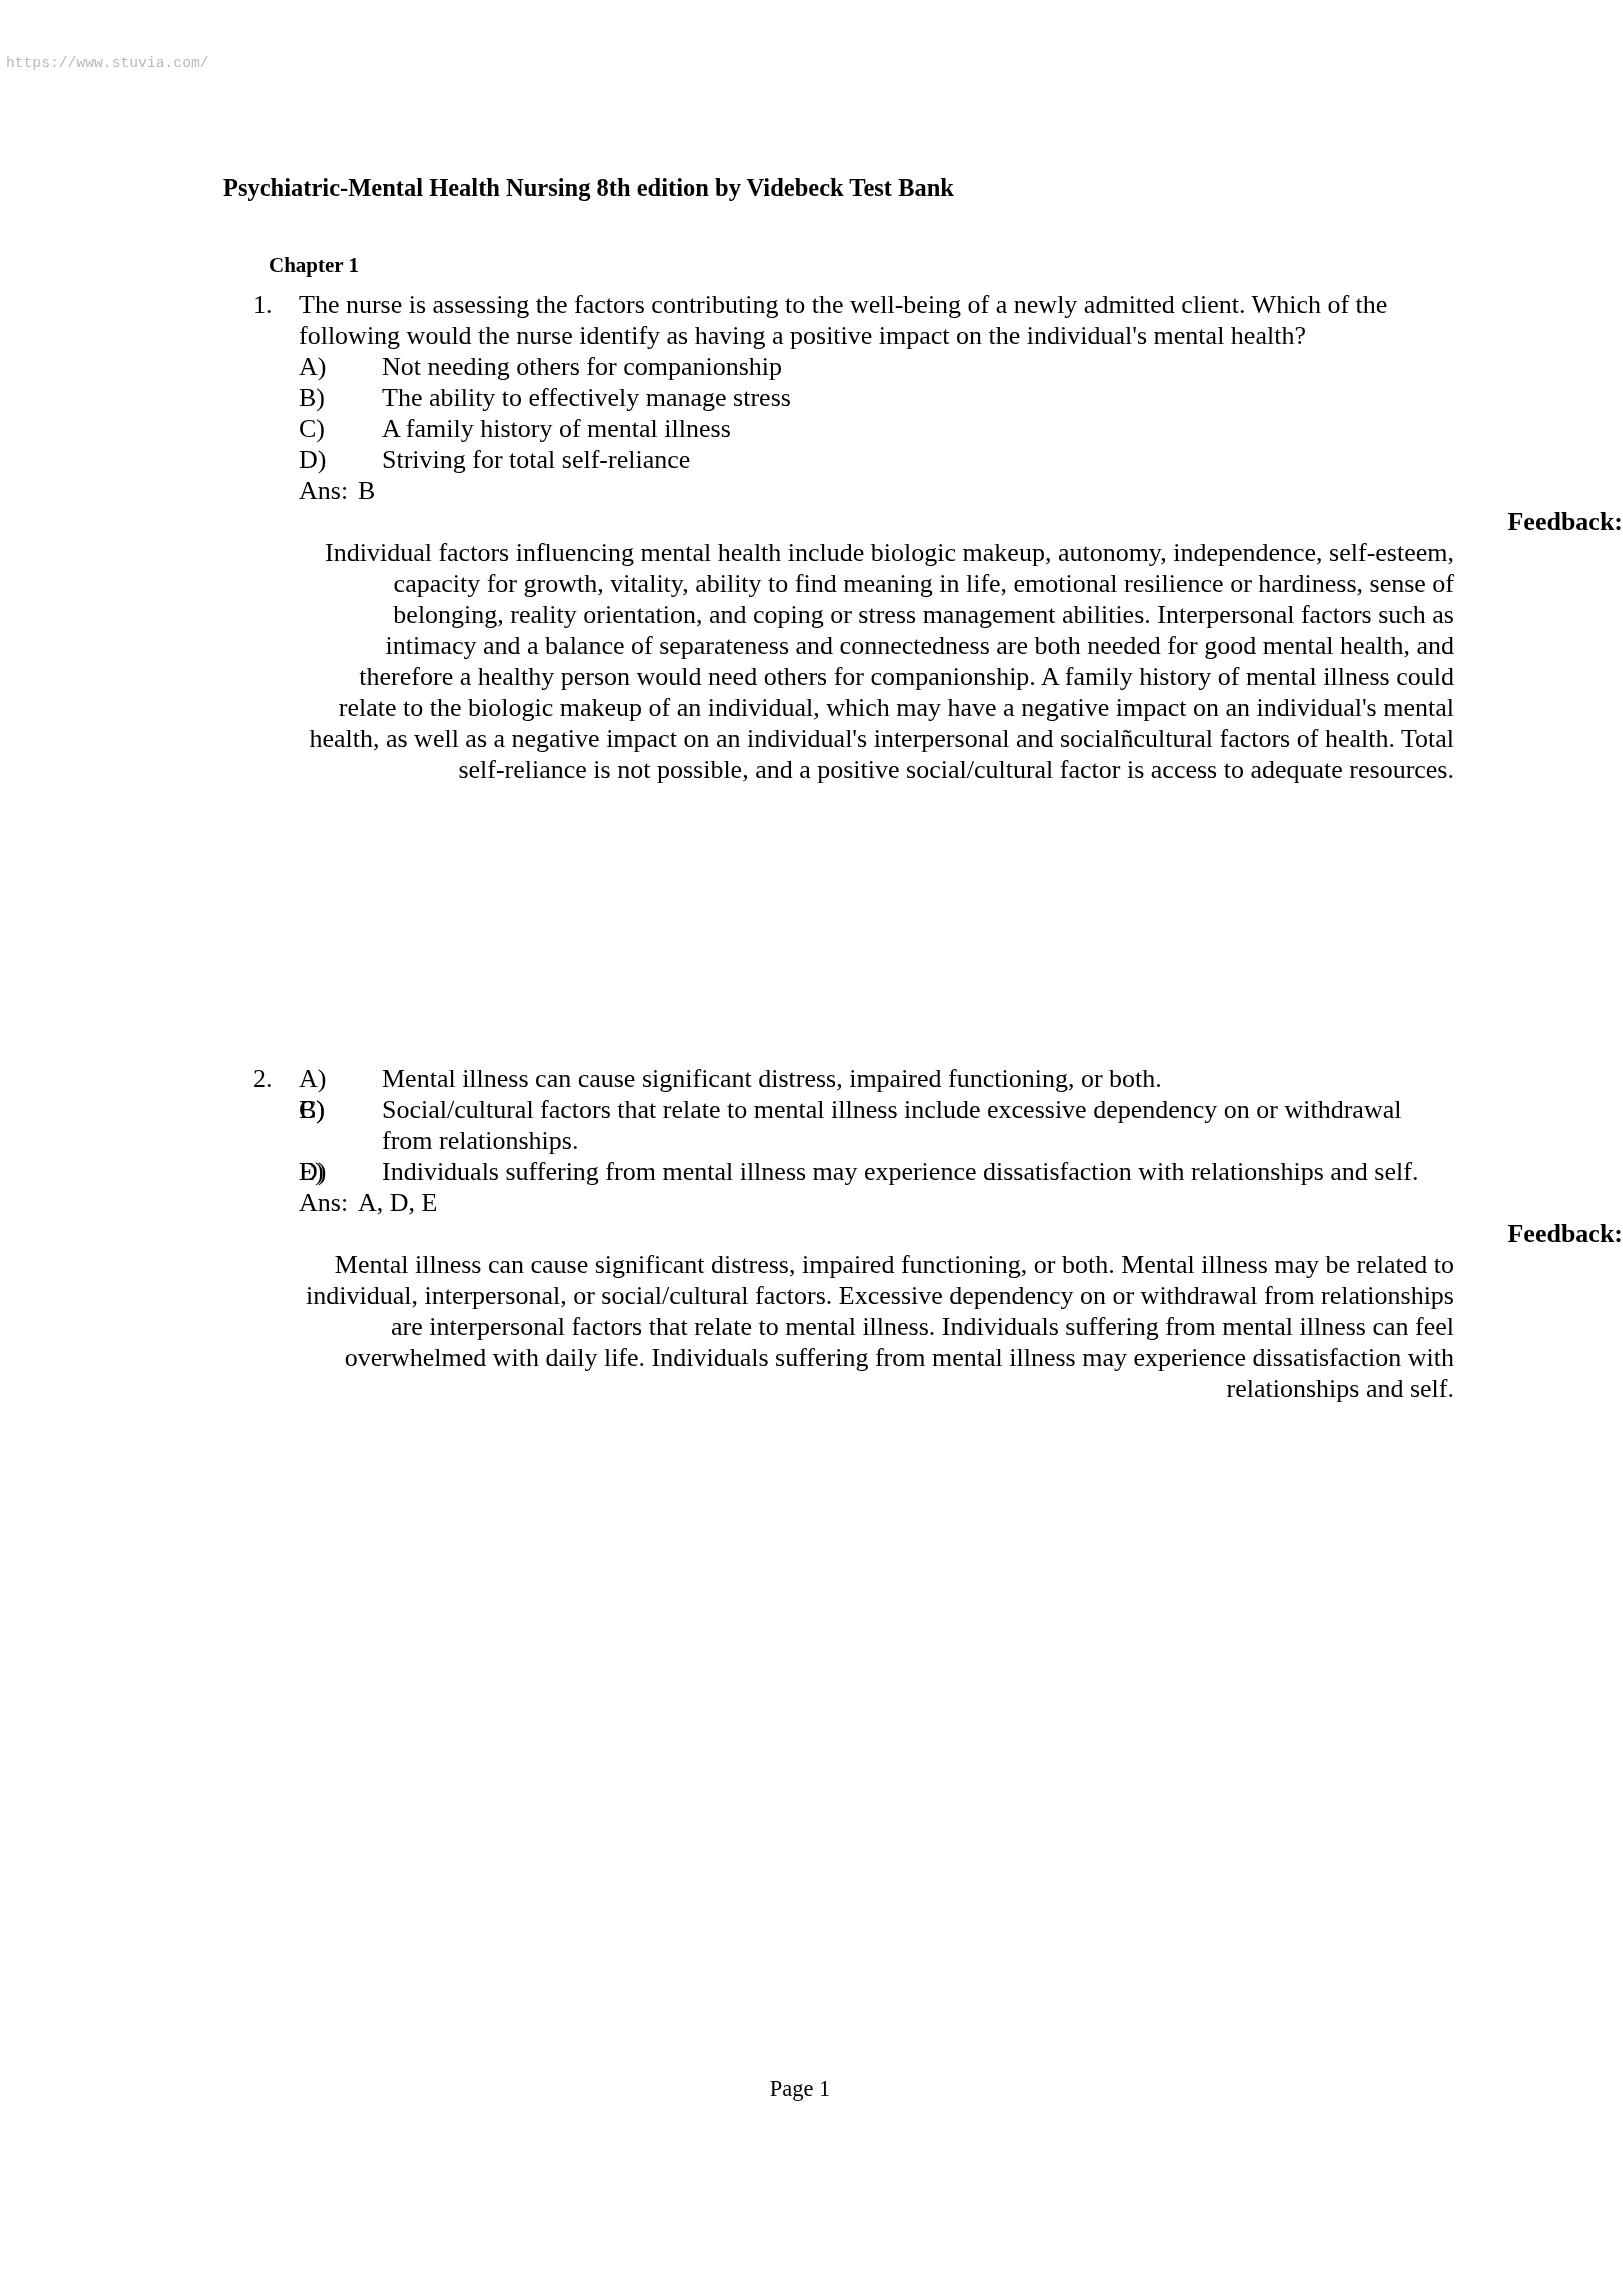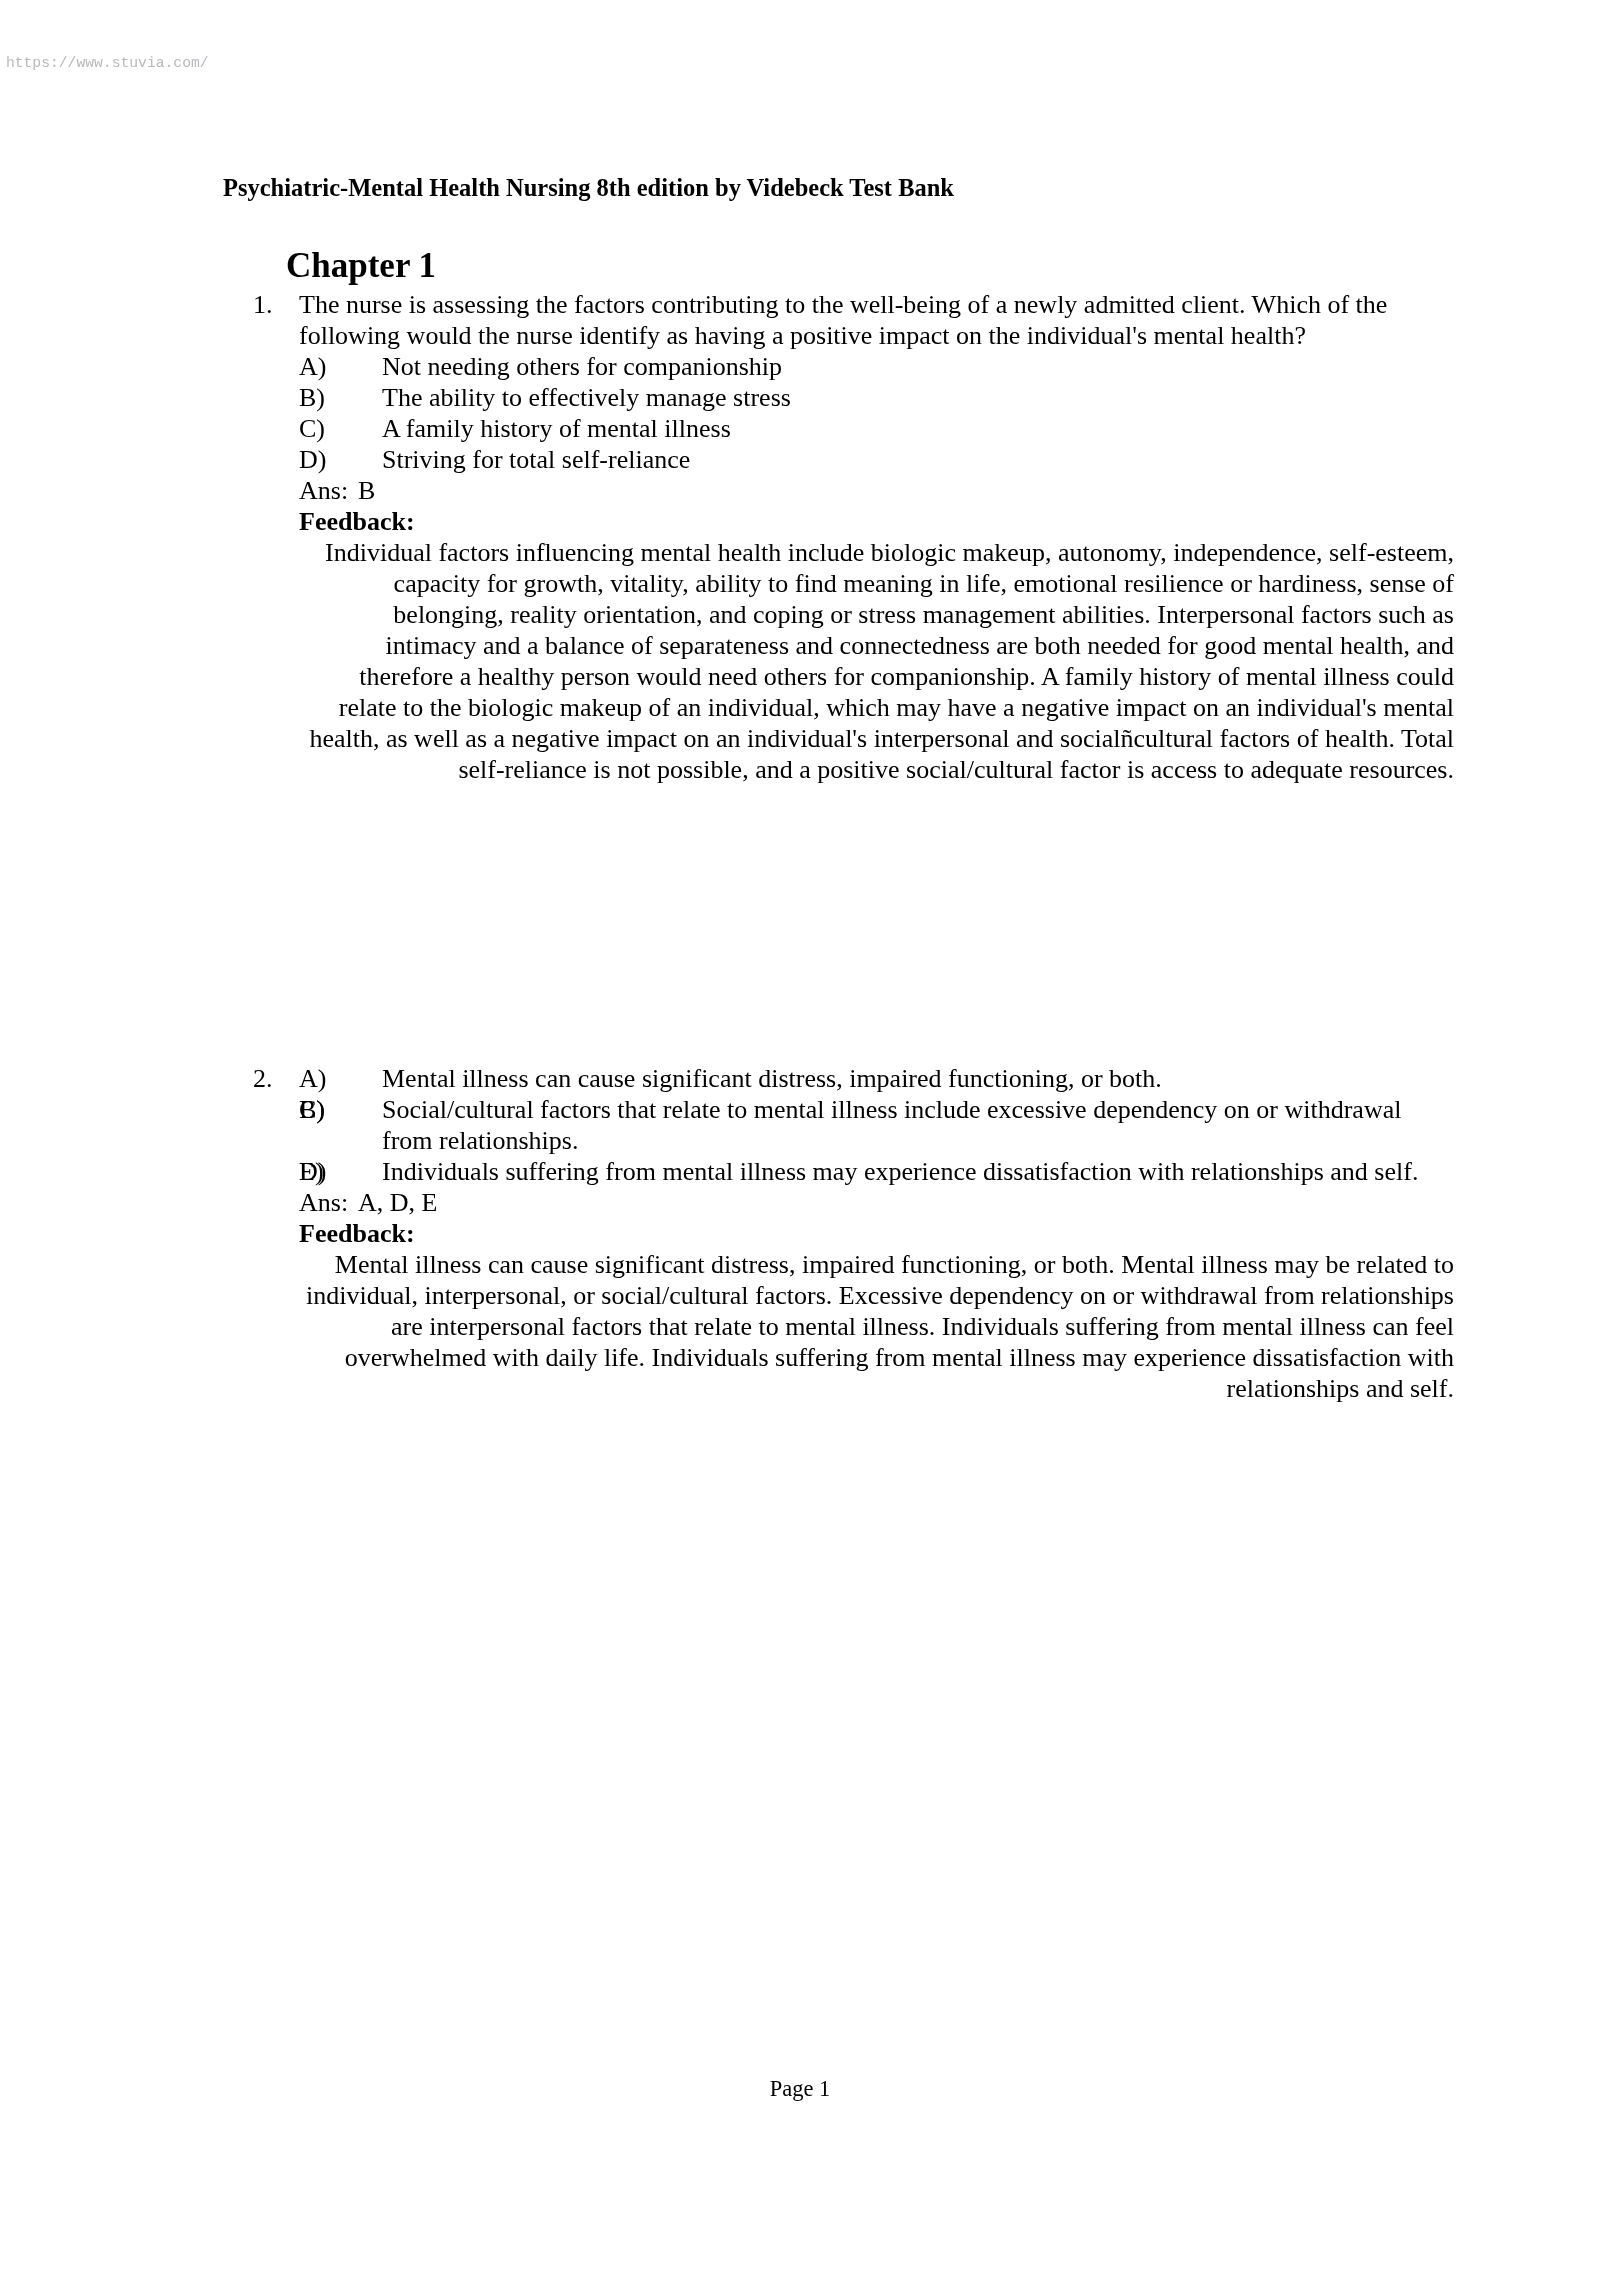--- a/index.html
+++ b/index.html
@@ -40,23 +40,23 @@
     position: absolute;
     left: 223px;
     top: 125px;
     font-size: 24.5px;
     font-weight: bold;
     line-height: 29px;
     white-space: nowrap;
   }
   .chapter-heading {
     position: absolute;
-    left: 286px;
+    left: 269px;
     top: 202px;
-    font-size: 35px;
+    font-size: 21px;
     font-weight: bold;
     line-height: 31px;
     white-space: nowrap;
   }
   
   .question-block {
     position: absolute;
     left: 0;
     width: 1623px;
   }
@@ -103,20 +103,21 @@
     padding-left: 299px;
     font-size: 26px;
     line-height: 31px;
   }
   .answer-line .ans-label { margin-right: 9.8px; }
   .feedback-label {
     padding-left: 299px;
     font-size: 26px;
     line-height: 31px;
     font-weight: bold;
+    text-align: right;
   }
   .feedback-body {
     padding-left: 299px;
     padding-right: 169px;
     font-size: 26px;
     line-height: 31px;
     text-align: right;
   }
   
   .page-footer {

